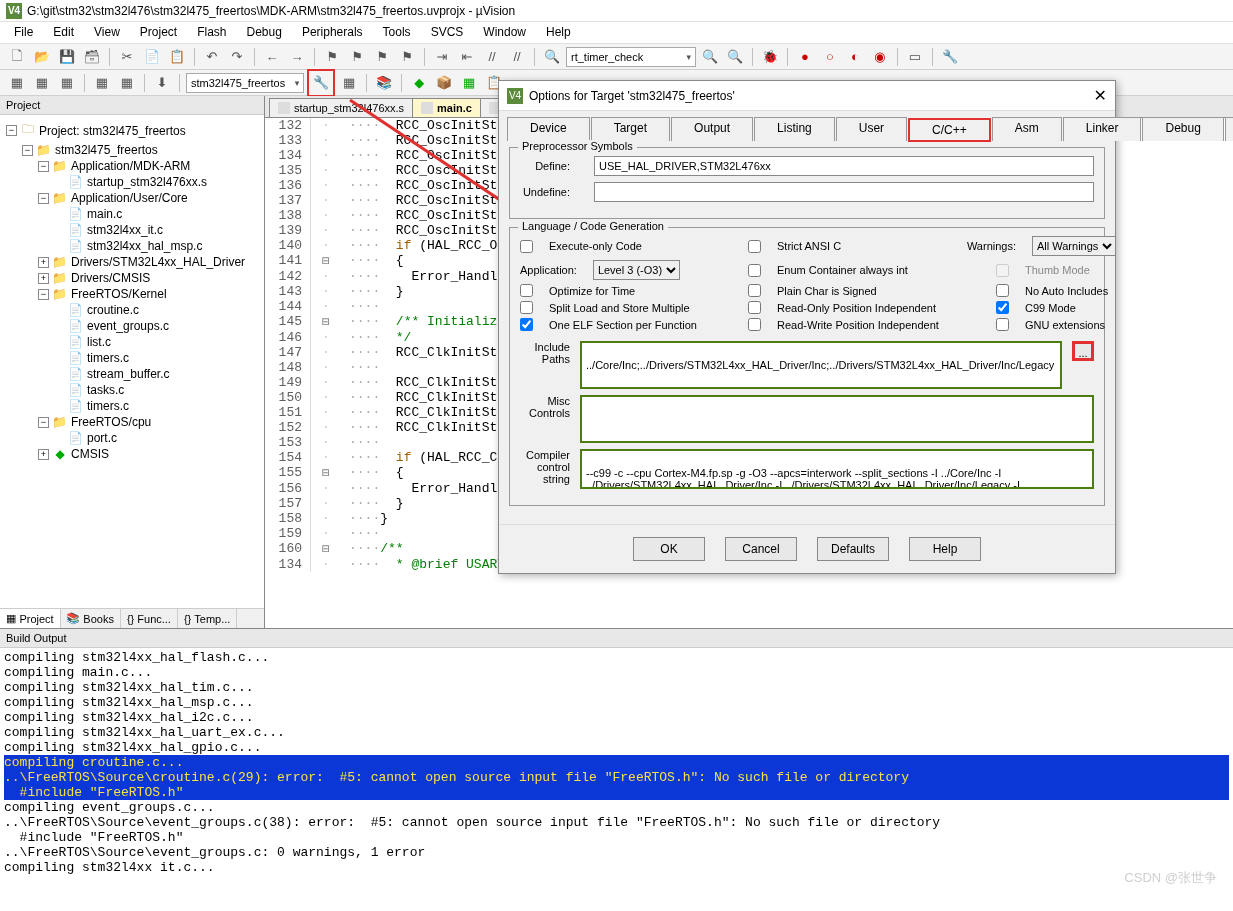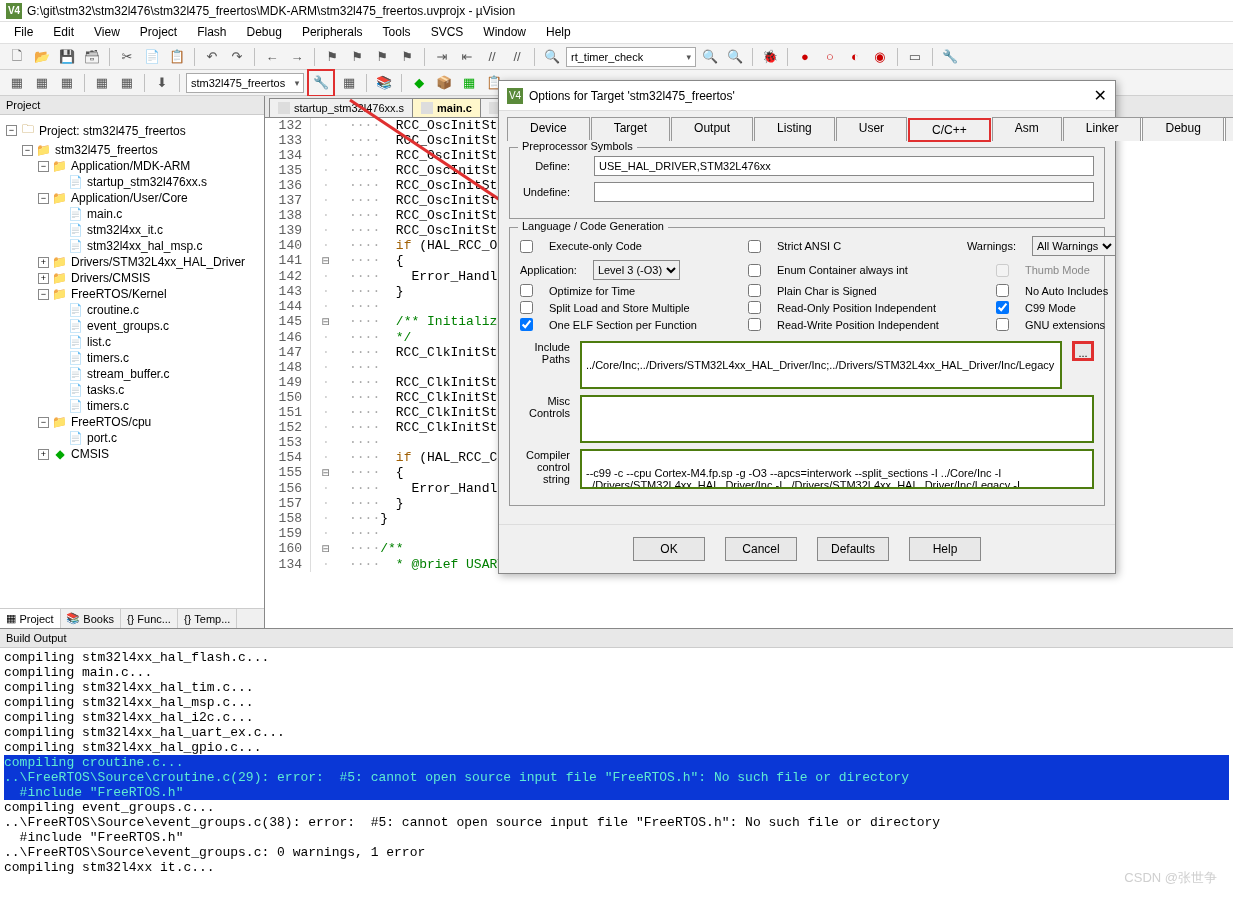--- a/index.html
+++ b/index.html
@@ -81,21 +81,21 @@
 .browse-btn.hl { border: 3px solid #e03030; }
 .dialog-buttons { display: flex; justify-content: center; gap: 20px; padding: 12px; border-top: 1px solid #ddd; }
 .dialog-buttons button { width: 72px; height: 24px; border: 1px solid #888; background: #e8e8e8; font-size: 12px; font-family: "SimSun",sans-serif; }
 
 
 .arrow { position: absolute; pointer-events: none; }
 
 
 .output-title { background: #e8e8e8; padding: 3px 6px; font-size: 11px; border-top: 1px solid #888; border-bottom: 1px solid #ccc; }
 .output { height: 246px; overflow: auto; font-family: Consolas, "Courier New", monospace; font-size: 13px; background: #fff; padding: 2px 4px; }
-.output .err { background: #0a37d6; color: #5eead4; }
+.output .err { background: #0a37d6; color: #fde047; }
 .output .line { white-space: pre; }
 
 
 .watermark { position: absolute; right: 16px; bottom: 24px; color: #cfcfcf; font-size: 13px; pointer-events: none; }
 </style>
 </head>
 <body>
 
 <div class="titlebar">
   <span class="icon">V4</span>

